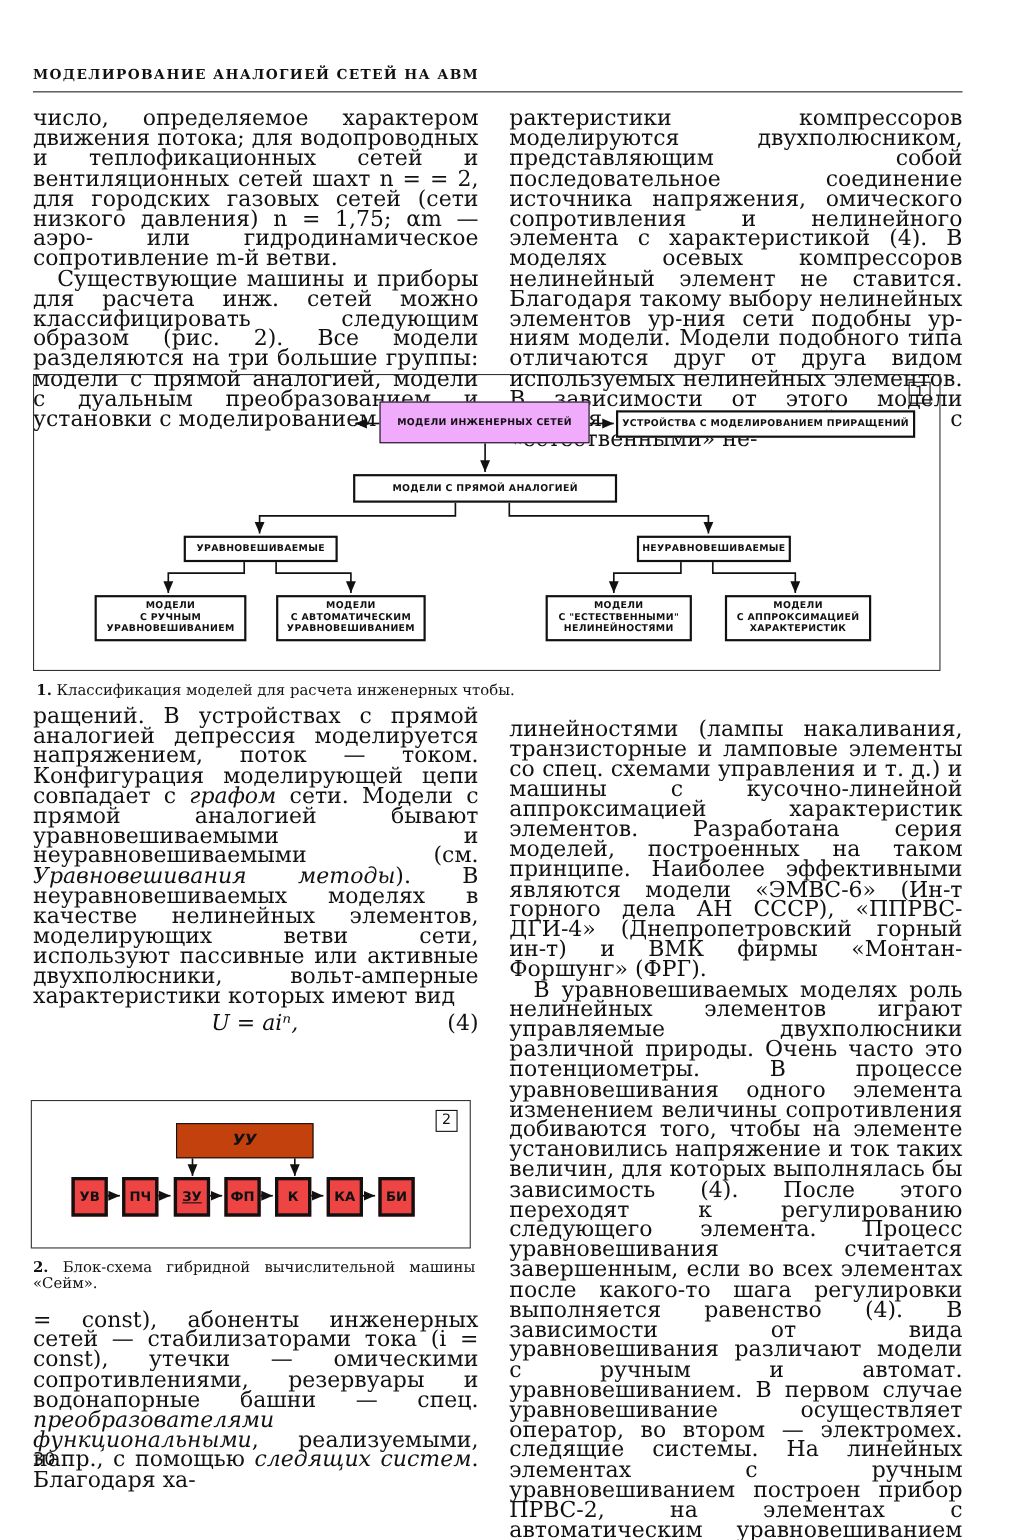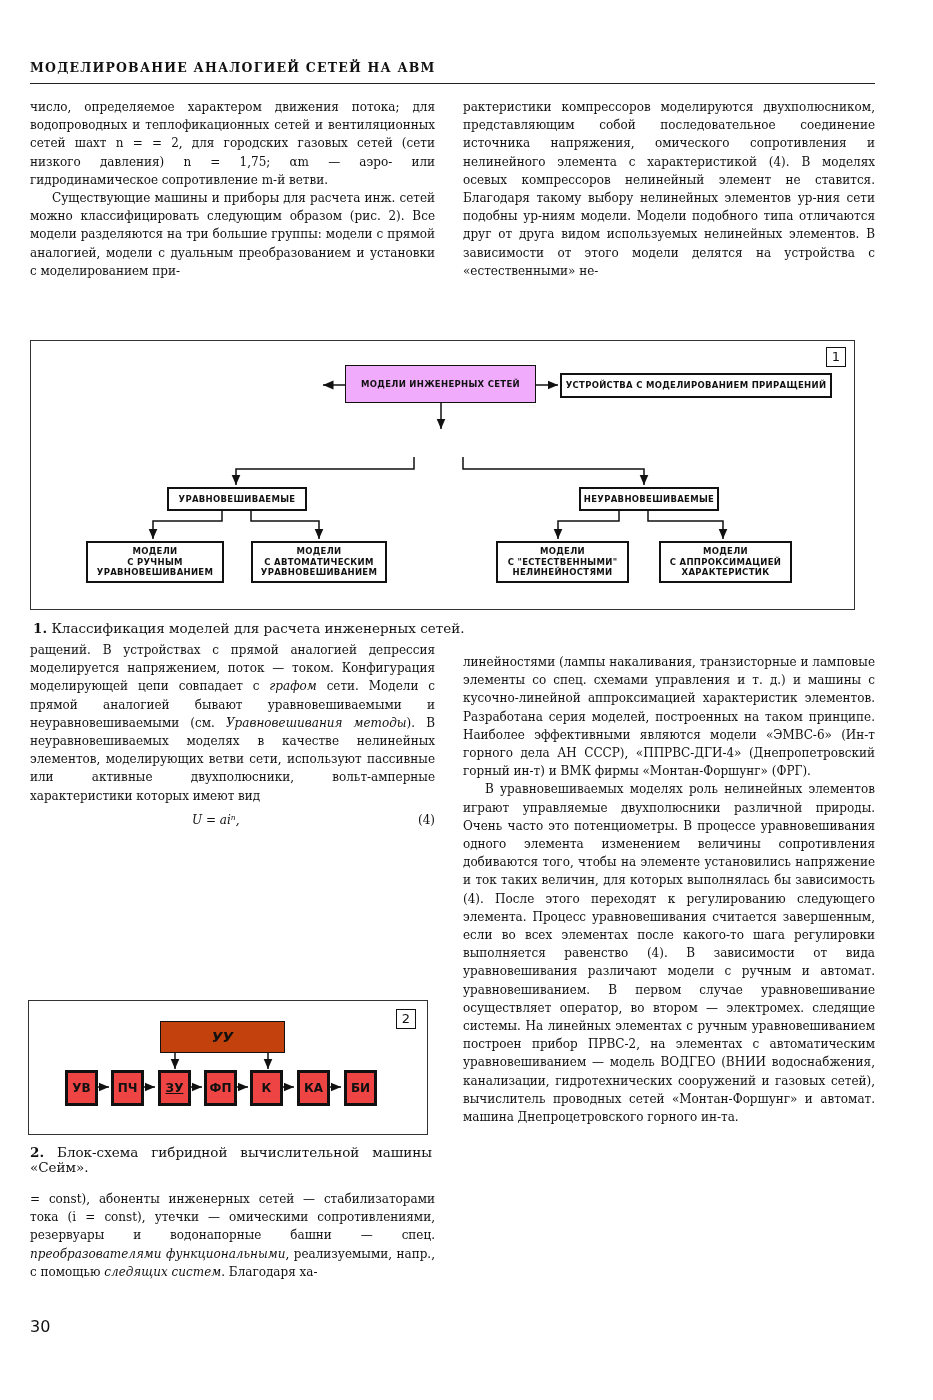--- a/index.html
+++ b/index.html
@@ -1,21 +1,21 @@
 <!DOCTYPE html>
 <html><head>
 <meta charset="utf-8">
 <style>
   html, body { margin: 0; padding: 0; background: #fff; }
   body { width: 933px; height: 1400px; position: relative; overflow: hidden; color: #111;
          font-family: "DejaVu Serif", "Liberation Serif", serif; }
   .abs { position: absolute; }
   .running-head { left: 30px; top: 60px; font-size: 12.5px; font-weight: bold; letter-spacing: 1.2px; }
   .head-rule { left: 30px; top: 83px; width: 845px; height: 0; border-top: 1.5px solid #222; }
-  .col { font-size: 12px; line-height: 18.2px; text-align: justify; }
+  .col { font-size: 20px; line-height: 18.2px; text-align: justify; }
   .col p { margin: 0; }
   .col p.ind { text-indent: 22px; }
   .col-left-top { left: 30px; top: 98px; width: 405px; }
   .col-right-top { left: 463px; top: 98px; width: 412px; }
   .col-left-bot { left: 30px; top: 641px; width: 405px; }
   .col-right-bot { left: 463px; top: 653px; width: 412px; }
   .col-left-end { left: 30px; top: 1190px; width: 405px; }
   .formula { display: flex; justify-content: space-between; padding: 6px 0 8px 162px; font-style: italic; }
   .formula .num { font-style: normal; }
   i.it { font-style: italic; }
@@ -66,38 +66,39 @@
       <polyline points="432,116 432,128 613,128 613,144" marker-end="url(#ah)"></polyline>
       <polyline points="191,170 191,180 122,180 122,198" marker-end="url(#ah)"></polyline>
       <polyline points="220,170 220,180 288,180 288,198" marker-end="url(#ah)"></polyline>
       <polyline points="588,170 588,180 527,180 527,198" marker-end="url(#ah)"></polyline>
       <polyline points="617,170 617,180 692,180 692,198" marker-end="url(#ah)"></polyline>
     </g>
   </svg>
   <div class="fig-num" style="left:795px; top:6px;">1</div>
   <div class="box shaded" style="left:314px; top:24px; width:191px; height:38px;">МОДЕЛИ ИНЖЕНЕРНЫХ СЕТЕЙ</div>
   <div class="box" style="left:529px; top:32px; width:272px; height:25px;">УСТРОЙСТВА С МОДЕЛИРОВАНИЕМ ПРИРАЩЕНИЙ</div>
+  <div class="box" style="left:290px; top:90px; width:240px; height:26px;">МОДЕЛИ С ПРЯМОЙ АНАЛОГИЕЙ</div>
   <div class="box" style="left:136px; top:146px; width:140px; height:24px;">УРАВНОВЕШИВАЕМЫЕ</div>
   <div class="box" style="left:548px; top:146px; width:140px; height:24px;">НЕУРАВНОВЕШИВАЕМЫЕ</div>
   <div class="box" style="left:55px; top:200px; width:138px; height:42px; white-space:pre-line;">МОДЕЛИ
 С РУЧНЫМ
 УРАВНОВЕШИВАНИЕМ</div>
   <div class="box" style="left:220px; top:200px; width:136px; height:42px; white-space:pre-line;">МОДЕЛИ
 С АВТОМАТИЧЕСКИМ
 УРАВНОВЕШИВАНИЕМ</div>
   <div class="box" style="left:465px; top:200px; width:133px; height:42px; white-space:pre-line;">МОДЕЛИ
 С "ЕСТЕСТВЕННЫМИ"
 НЕЛИНЕЙНОСТЯМИ</div>
   <div class="box" style="left:628px; top:200px; width:133px; height:42px; white-space:pre-line;">МОДЕЛИ
 С АППРОКСИМАЦИЕЙ
 ХАРАКТЕРИСТИК</div>
 </div>
 <div class="abs caption" style="left:33px; top:621px;">
   <b>1.</b>
-  <span>Классификация моделей для расчета инженерных сетей.</span>
+  <span>Классификация моделей для расчета инженерных чтобы.</span>
 </div>
 
 <div class="abs col col-left-bot">
   <p><span>ращений. В устройствах с прямой аналогией депрессия моделируется напряжением, поток — током. Конфигурация моделирующей цепи совпадает с </span><i class="it">графом</i><span> сети. Модели с прямой аналогией бывают уравновешиваемыми и неуравновешиваемыми (см. </span><i class="it">Уравновешивания методы</i><span>). В неуравновешиваемых моделях в качестве нелинейных элементов, моделирующих ветви сети, используют пассивные или активные двухполюсники, вольт-амперные характеристики которых имеют вид</span></p>
   <div class="formula">
     <span>U = aiⁿ,</span>
     <span class="num">(4)</span>
   </div>
 </div>
 

